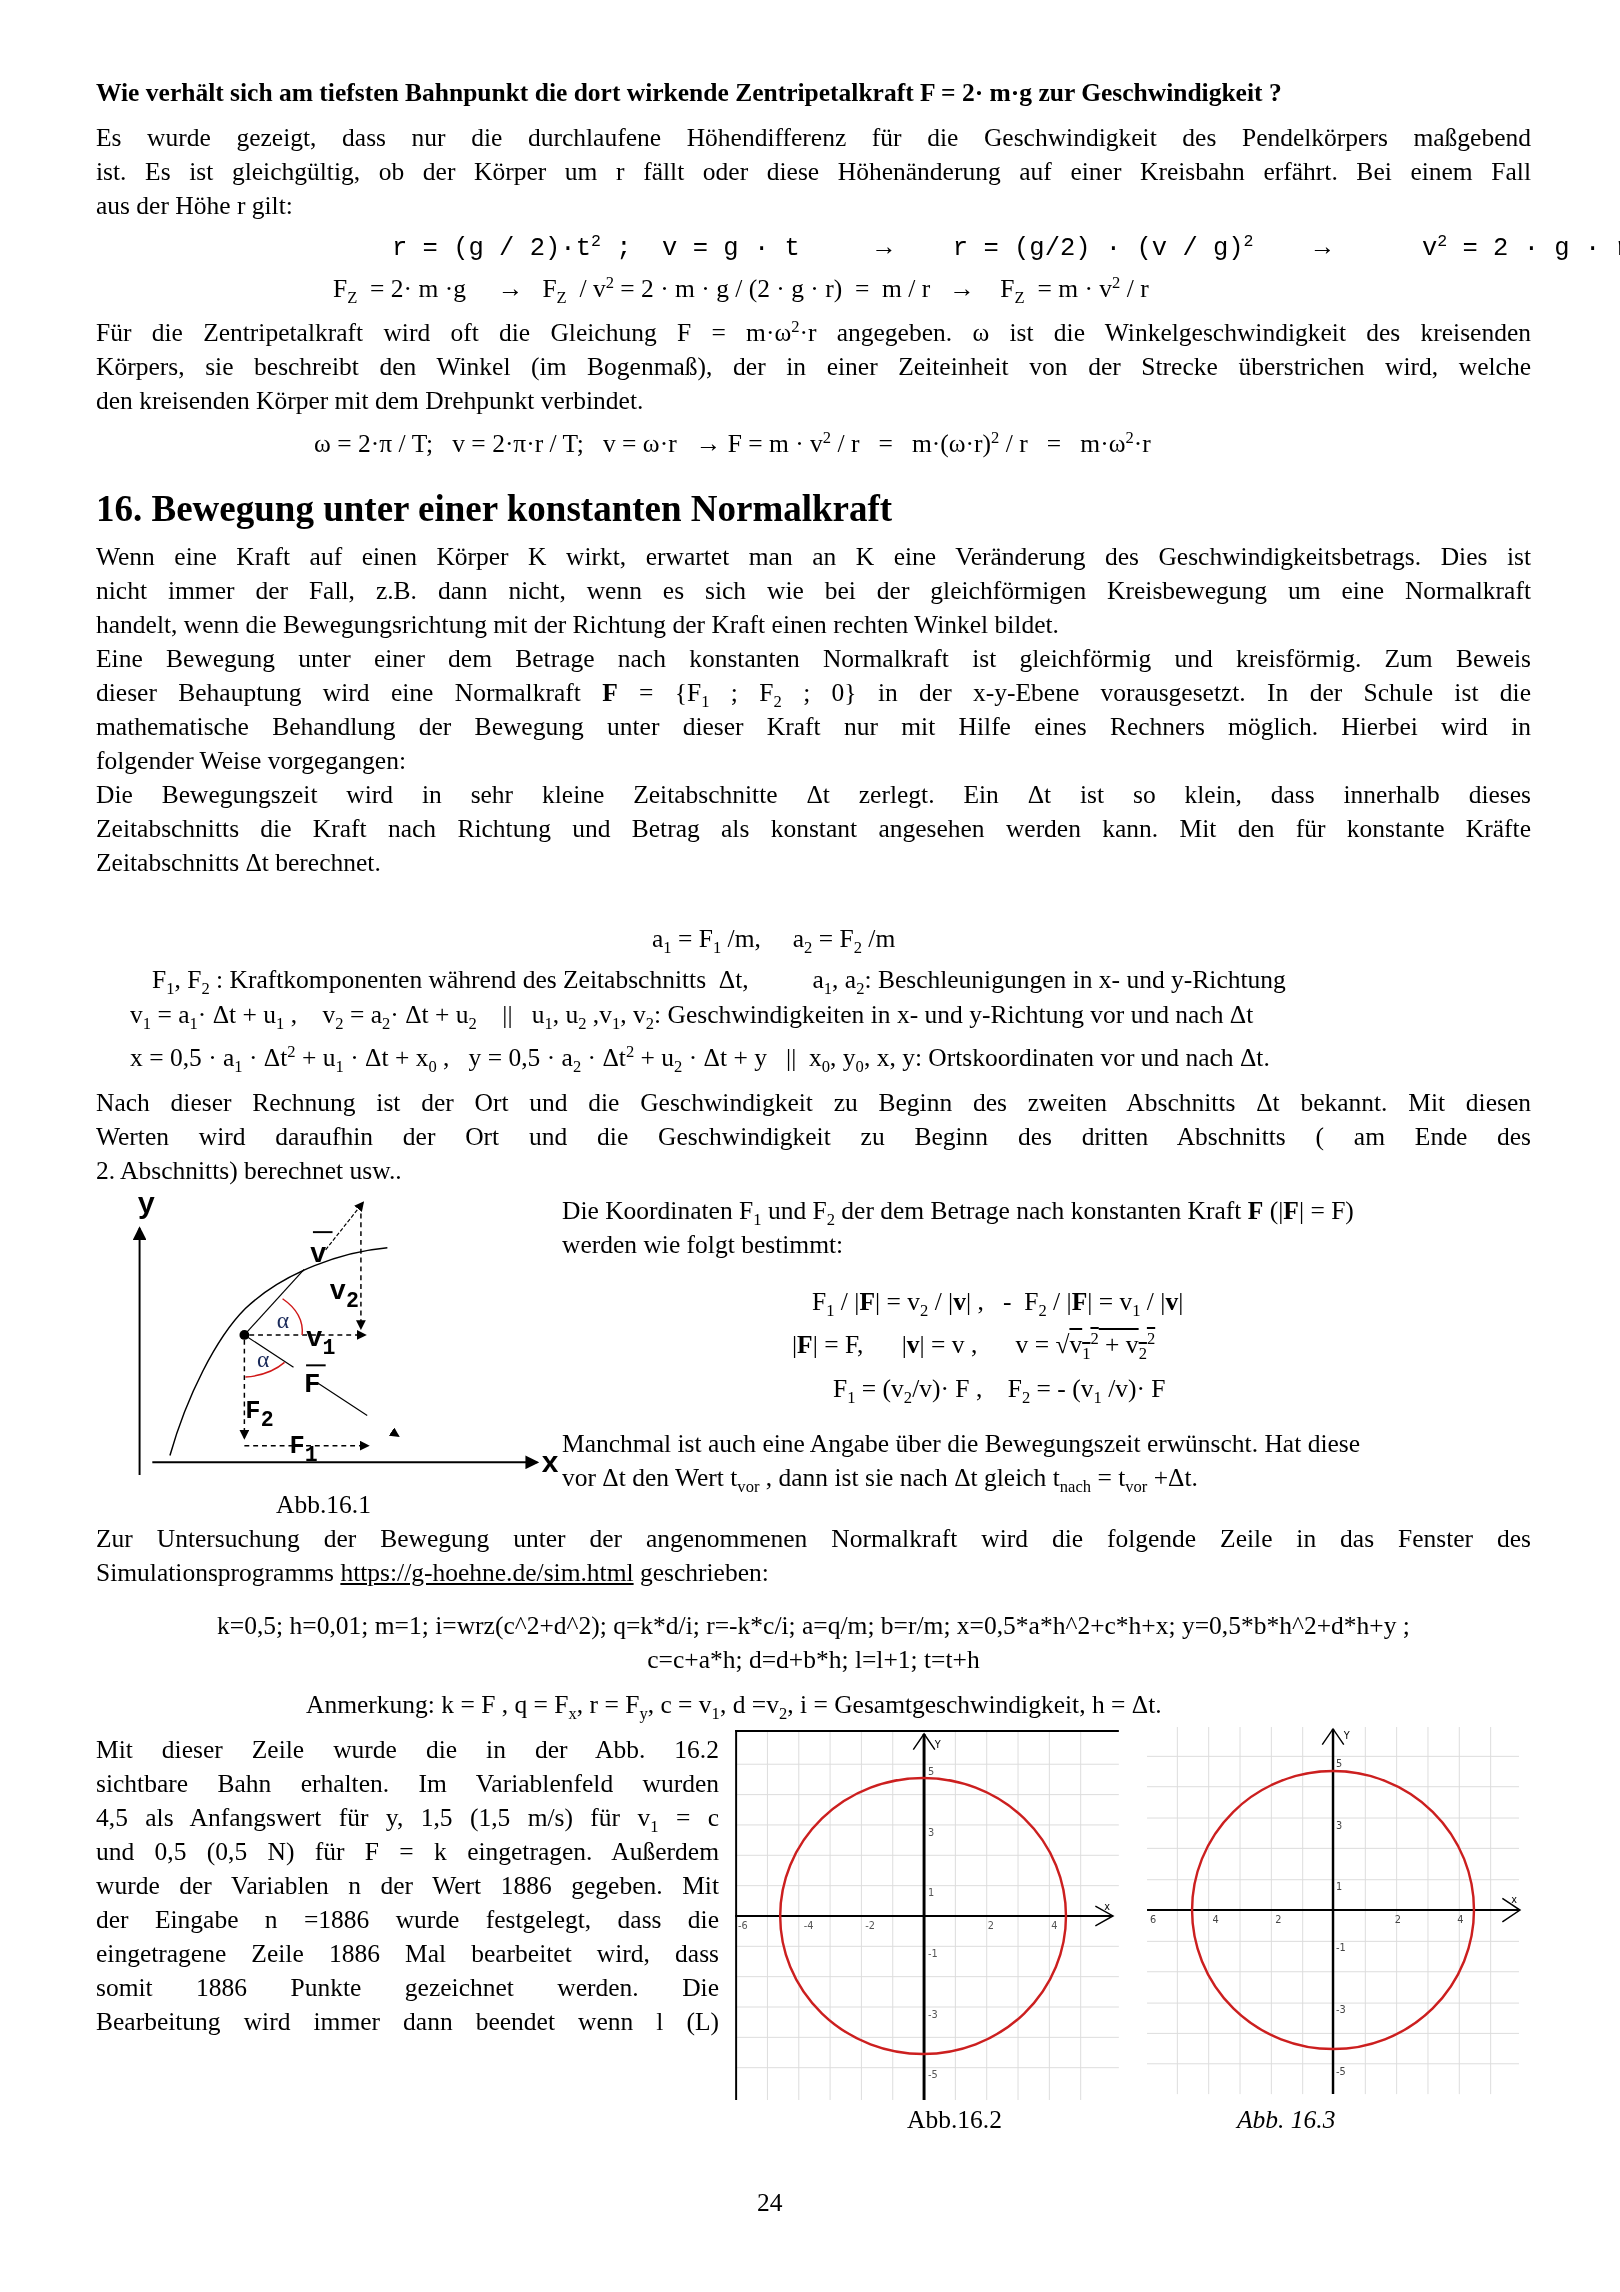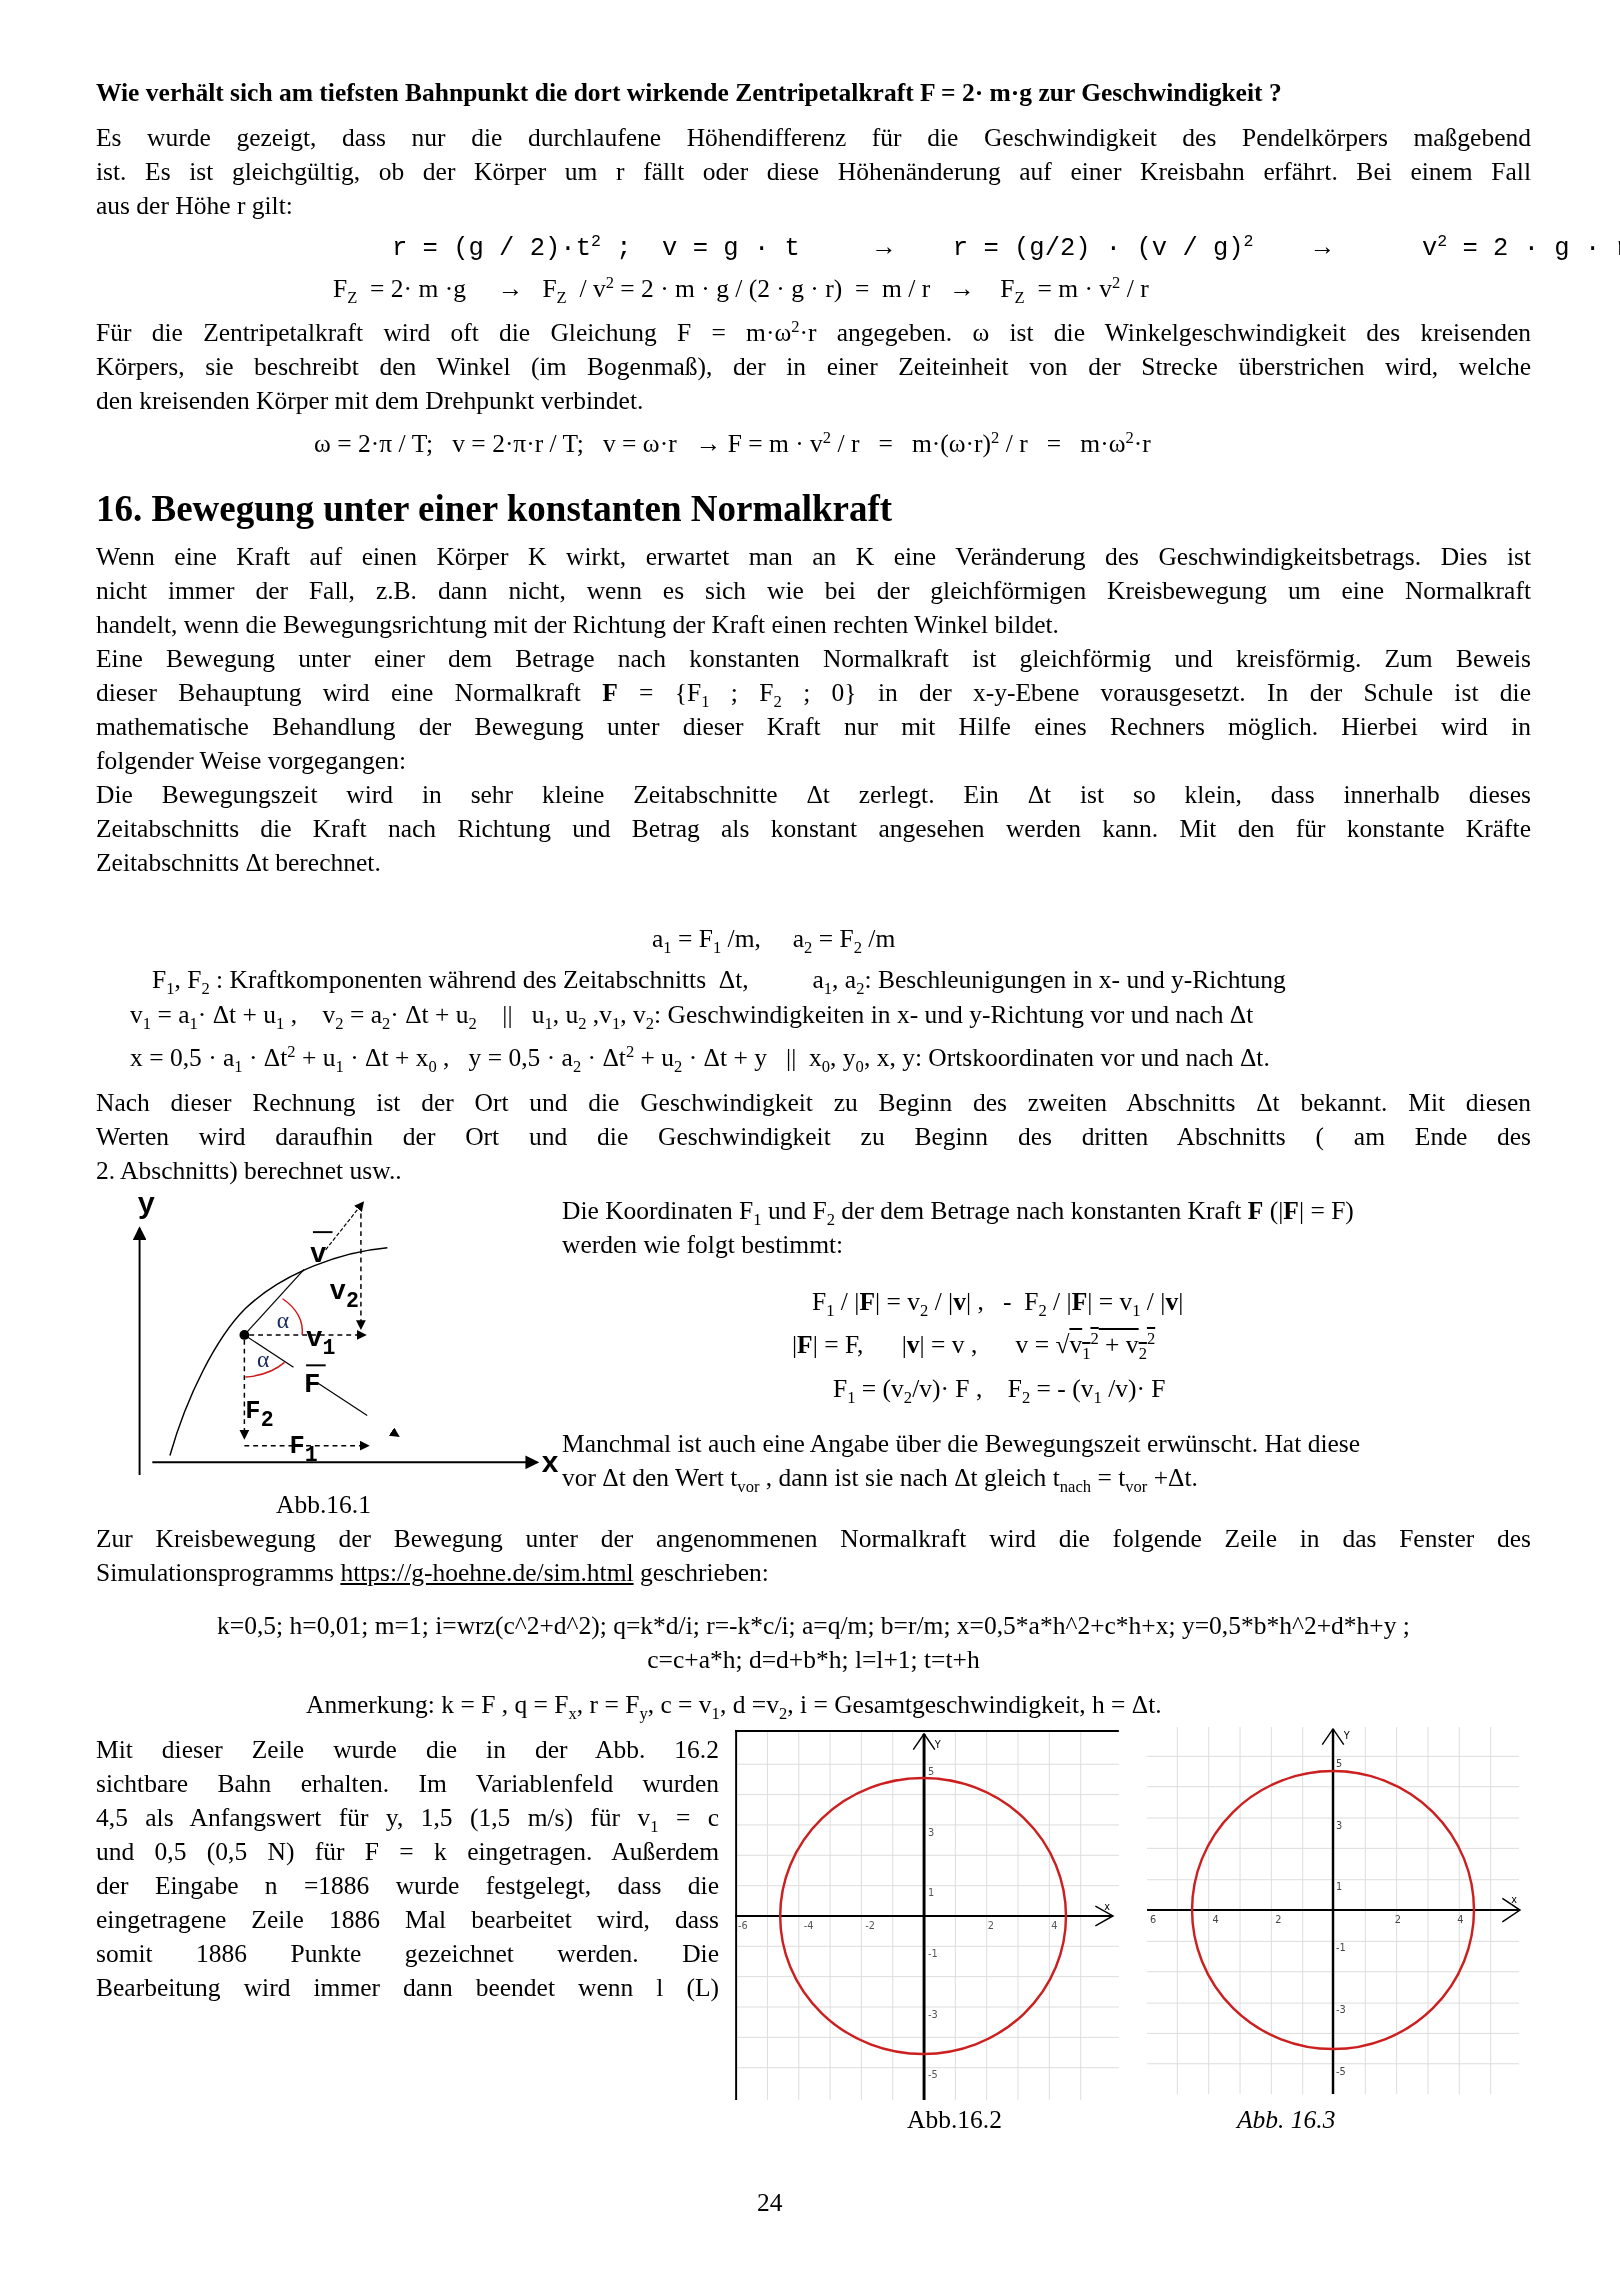--- a/index.html
+++ b/index.html
@@ -124,36 +124,37 @@
 <div class="abs p" style="left:812px; top:1285px; white-space:pre;">F<sub>1</sub> / |<b>F</b>| = v<sub>2</sub> / |<b>v</b>| ,   -  F<sub>2</sub> / |<b>F</b>| = v<sub>1</sub> / |<b>v</b>|</div>
 <div class="abs p" style="left:792px; top:1328px; white-space:pre;">|<b>F</b>| = F,      |<b>v</b>| = v ,      v = √<span style="text-decoration:overline;">v<sub>1</sub><sup>2</sup> + v<sub>2</sub><sup>2</sup></span></div>
 <div class="abs p" style="left:833px; top:1372px; white-space:pre;">F<sub>1</sub> = (v<sub>2</sub>/v)· F ,    F<sub>2</sub> = - (v<sub>1</sub> /v)· F</div>
 
 <div class="abs p" style="left:562px; top:1427px; width:970px;">
   <span class="bline">Manchmal ist auch eine Angabe über die Bewegungszeit erwünscht. Hat diese</span>
   <span class="bline">vor Δt  den Wert t<sub>vor</sub> , dann ist sie nach Δt gleich t<sub>nach</sub> = t<sub>vor</sub> +Δt.</span>
 </div>
 
 <div class="abs p" style="left:96px; top:1522px; width:1435px;">
-  <span class="bline jl">Zur Kreisbewegung der Bewegung unter der angenommenen Normalkraft wird die folgende Zeile in das Fenster des</span>
+  <span class="bline jl">Zur Untersuchung der Bewegung unter der angenommenen Normalkraft wird die folgende Zeile in das Fenster des</span>
   <span class="bline"><span>Simulationsprogramms </span><a class="link">https://g-hoehne.de/sim.html</a><span> geschrieben:</span></span>
 </div>
 
 <div class="abs p center" style="left:96px; top:1609px; width:1435px;">
   <span class="bline">k=0,5; h=0,01; m=1; i=wrz(c^2+d^2); q=k*d/i; r=-k*c/i; a=q/m; b=r/m; x=0,5*a*h^2+c*h+x; y=0,5*b*h^2+d*h+y ;</span>
   <span class="bline">c=c+a*h; d=d+b*h; l=l+1; t=t+h</span>
 </div>
 
 <div class="abs p" style="left:306px; top:1688px; white-space:pre;">Anmerkung: k = F , q = F<sub>x</sub>, r = F<sub>y</sub>, c = v<sub>1</sub>, d =v<sub>2</sub>, i = Gesamtgeschwindigkeit, h = Δt.</div>
 
 <div class="abs p" style="left:96px; top:1733px; width:623px;">
   <span class="bline jl">Mit dieser Zeile wurde die in der Abb. 16.2</span>
   <span class="bline jl">sichtbare  Bahn erhalten. Im Variablenfeld wurden</span>
   <span class="bline jl">4,5 als Anfangswert für y, 1,5 (1,5 m/s) für    v<sub>1</sub> = c</span>
   <span class="bline jl">und 0,5 (0,5 N) für F = k  eingetragen. Außerdem</span>
+  <span class="bline jl">wurde der Variablen n der Wert 1886 gegeben. Mit</span>
   <span class="bline jl">der Eingabe n =1886 wurde festgelegt, dass die</span>
   <span class="bline jl">eingetragene Zeile 1886 Mal bearbeitet wird, dass</span>
   <span class="bline jl">somit  1886  Punkte  gezeichnet  werden.  Die</span>
   <span class="bline jl">Bearbeitung wird immer dann beendet wenn l (L)</span>
 </div>
 
 <div class="abs fig" style="left:735px; top:1730px; width:384px; height:370px;">
   <svg width="384" height="370" viewBox="0 0 392 378">
     <g stroke="#dcdcdc" stroke-width="1">
       <line x1="33" y1="0" x2="33" y2="378"></line>

